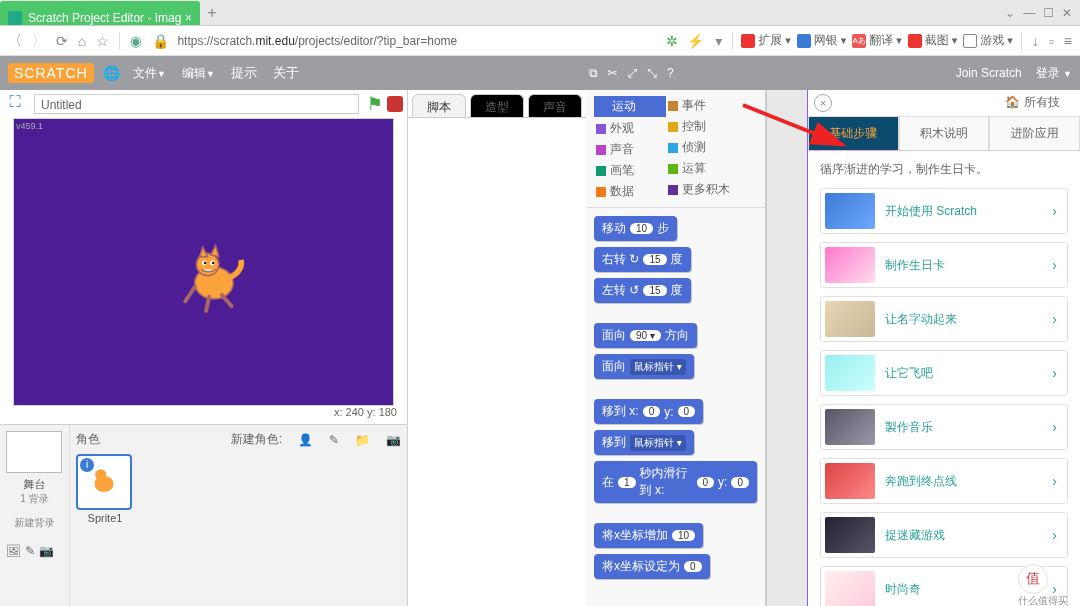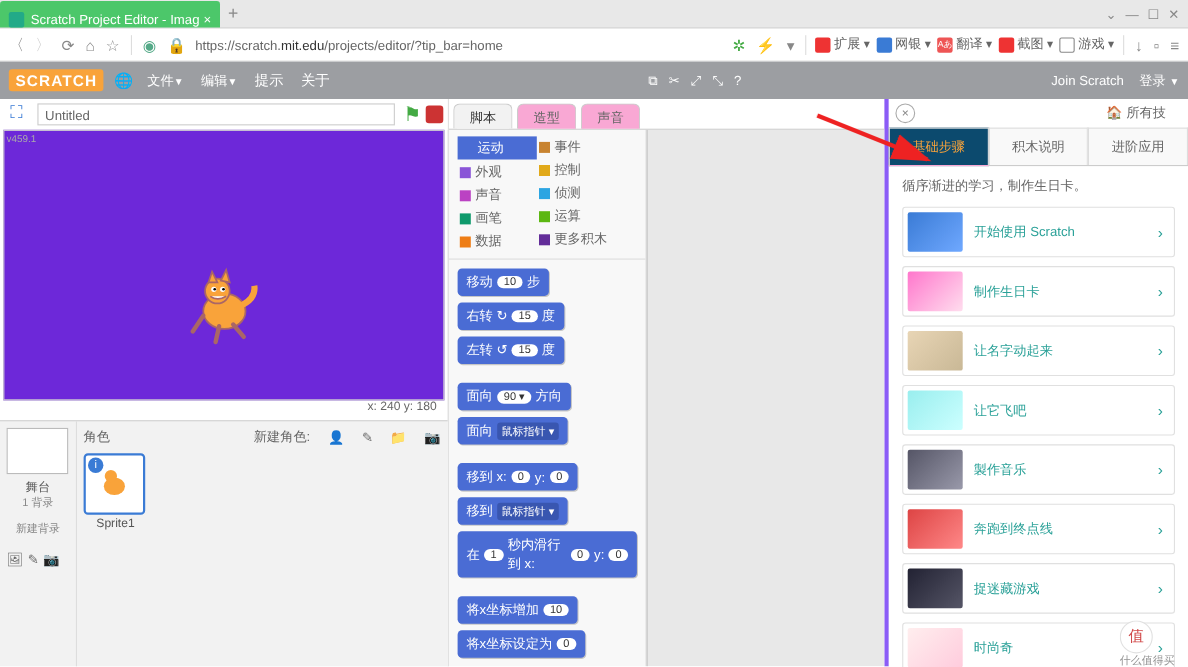--- a/index.html
+++ b/index.html
@@ -17,59 +17,59 @@
 .addrbar{height:30px;background:#fff;display:flex;align-items:center;padding:0 6px;gap:6px;border-bottom:1px solid #ddd}
 .addrbar .navbtn{color:#888;font-size:14px;cursor:pointer;padding:0 2px}
 .addrbar .url{flex:1;color:#666;font-size:13px}
 .addrbar .url b{color:#333;font-weight:normal}
 .addrbar .sep{width:1px;height:18px;background:#ddd;margin:0 2px}
 .addrbar .ext{color:#666;font-size:11px;display:flex;align-items:center;gap:3px;cursor:pointer}
 .addrbar .ext .ico{width:14px;height:14px;display:inline-block;border-radius:2px}
 
 
 .scratchbar{height:34px;background:#9c9ea2;display:flex;align-items:center;padding:0 8px;color:#fff}
-.scratchbar .logo{font-weight:bold;font-size:14px;letter-spacing:1px;background:#f9a33a;padding:2px 6px;border-radius:3px;margin-right:10px}
+.scratchbar .logo{font-weight:normal;font-size:14px;letter-spacing:1px;background:#f9a33a;padding:2px 6px;border-radius:3px;margin-right:10px}
 .scratchbar .menu{padding:0 8px;cursor:pointer;font-size:13px}
 .scratchbar .globe{font-size:14px;margin-right:4px}
 .scratchbar .caret{font-size:9px}
 .scratchbar .mid{margin-left:auto;display:flex;gap:10px;align-items:center}
 .scratchbar .mid span{cursor:pointer}
 .scratchbar .right{margin-left:auto;display:flex;gap:4px;align-items:center;font-size:13px}
 
 
 .main{display:flex;height:calc(606px - 26px - 30px - 34px);background:#fff}
 .leftcol{width:408px;display:flex;flex-direction:column;border-right:1px solid #d0d0d0}
 .stagehdr{height:28px;display:flex;align-items:center;padding:0 4px;background:#fff}
 .stagehdr .full{width:22px;height:22px;color:#3a7bd5;font-size:16px;text-align:center;cursor:pointer}
 .stagehdr .title{flex:1;border:1px solid #ccc;height:20px;padding:0 6px;color:#666;font-size:12px;line-height:20px;margin:0 8px}
 .stagehdr .flag{color:#4a4;font-size:18px;cursor:pointer;margin-right:4px}
 .stagehdr .stop{width:16px;height:16px;background:#c33;border-radius:3px;cursor:pointer}
-.stage{height:246px;background:#6d28d9;border:1px solid #d0d0d0;margin:0 3px;position:relative}
+.stage{height:288px;background:#4c1d95;border:1px solid #d0d0d0;margin:0 13px;position:relative}
 .stage .ver{position:absolute;top:2px;left:2px;font-size:9px;color:#aaa}
 .cat{position:absolute;left:160px;top:120px;width:80px;height:80px}
 .coords{height:18px;text-align:right;padding-right:10px;color:#666;font-size:11px}
 .spritearea{flex:1;background:#f2f2f2;border-top:1px solid #d0d0d0;display:flex}
 .stagecol{width:70px;padding:6px;border-right:1px solid #ddd}
 .stagecol .thumb{width:56px;height:42px;background:#fff;border:1px solid #bbb;margin-bottom:4px}
 .stagecol .lbl{font-size:11px;color:#555;text-align:center}
 .stagecol .small{font-size:10px;color:#888}
 .stagecol .bdtools{margin-top:14px;display:flex;gap:4px;color:#666;font-size:13px}
 .spritecol{flex:1;padding:6px}
 .spritecol .hdr{display:flex;align-items:center;margin-bottom:6px}
 .spritecol .hdr .ttl{color:#666;font-size:12px}
 .spritecol .hdr .tools{margin-left:auto;display:flex;gap:16px;align-items:center;color:#666;font-size:12px}
 .sprite{width:58px;text-align:center}
 .sprite .thb{width:56px;height:56px;border:2px solid #3a7bd5;background:#fff;border-radius:4px;position:relative}
 .sprite .thb .i{position:absolute;top:2px;left:2px;width:14px;height:14px;border-radius:50%;background:#3a7bd5;color:#fff;font-size:10px;line-height:14px}
 .sprite .nm{font-size:11px;color:#555;margin-top:2px}
 
 
-.midcol{width:400px;display:flex;flex-direction:column;background:#fff;border-right:4px solid #8b5cf6}
+.midcol{width:400px;display:flex;flex-direction:row;background:#fff;border-right:1px solid #8b5cf6}
 .tabs{height:28px;display:flex;gap:4px;padding:4px 4px 0 4px;border-bottom:1px solid #ccc}
-.tabs .tabh{padding:4px 14px;background:#f9a8d4;border:1px solid #ccc;border-bottom:none;border-radius:6px 6px 0 0;color:#666;font-size:12px;cursor:pointer}
+.tabs .tabh{padding:4px 14px;background:#000000;border:1px solid #ccc;border-bottom:none;border-radius:6px 6px 0 0;color:#666;font-size:12px;cursor:pointer}
 .tabs .tabh.active{background:#f2f2f2;color:#333}
 .palette{display:flex;flex-direction:column;overflow:hidden}
 .cats{display:flex;padding:6px 8px;border-bottom:1px solid #ddd}
 .catcol{display:flex;flex-direction:column;gap:2px}
 .cati{display:flex;align-items:center;font-size:11px;color:#666;cursor:pointer;padding:1px 2px}
 .cati .sq{width:10px;height:10px;margin-right:4px}
 .cati.active{background:#4a6cd4;color:#fff;padding:2px 30px 2px 4px}
 .blocks{padding:8px;display:flex;flex-direction:column;gap:6px;overflow-y:auto}
 .blk{background:#4a6cd4;color:#fff;border-radius:4px;padding:4px 8px;display:inline-flex;align-items:center;gap:4px;font-size:11px;width:fit-content;box-shadow:1px 1px 0 rgba(0,0,0,.2)}
 .blk .pill{background:#fff;color:#333;border-radius:8px;padding:0 6px;font-size:10px}

